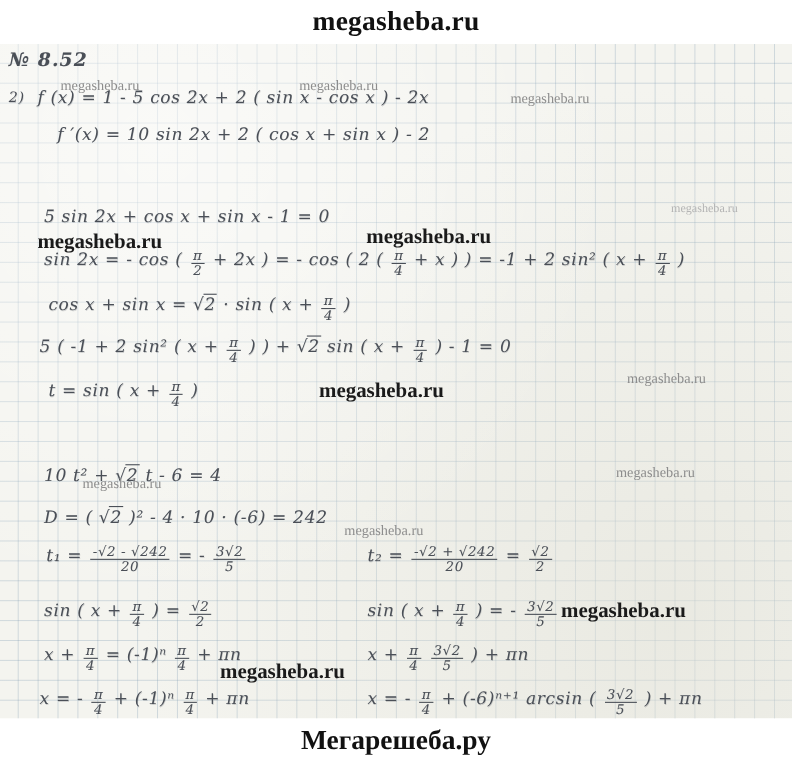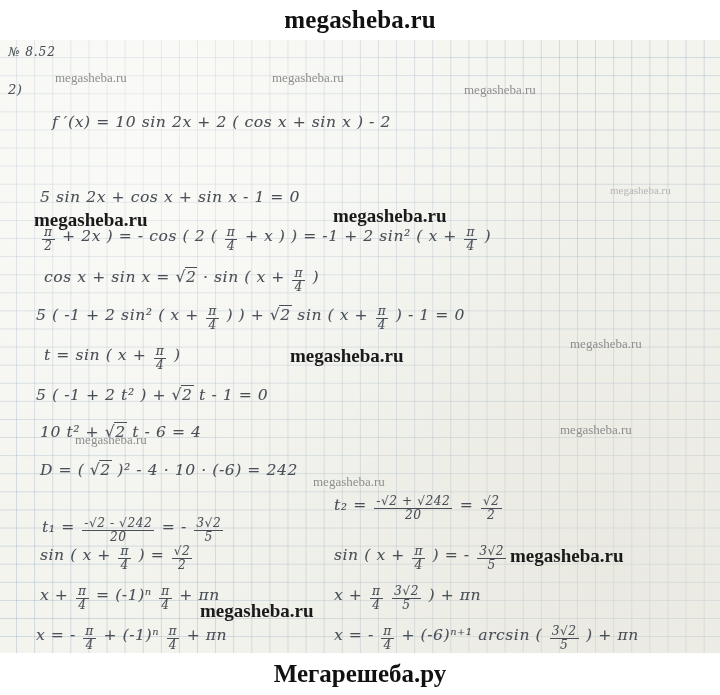--- a/index.html
+++ b/index.html
@@ -52,21 +52,21 @@
     color:#4a4f57;
     font-family:"DejaVu Serif", serif;
     font-style:italic;
     white-space:nowrap;
     letter-spacing:0.6px;
     text-shadow:0.4px 0.3px 0 rgba(90,95,105,0.25);
     z-index:3;
   }
   .hw.small{font-size:13px;}
   .hw.big{font-size:15.5px;}
-  .hw.task{font-size:12px;font-weight:normal;letter-spacing:1px;}
+  .hw.task{font-size:17px;font-weight:bold;letter-spacing:1px;}
   .frac{
     display:inline-block;vertical-align:-0.55em;
     text-align:center;font-style:italic;
     line-height:1.05;margin:0 2px;
   }
   .frac .num{display:block;font-size:0.78em;padding:0 2px;}
   .frac .den{display:block;font-size:0.78em;border-top:1px solid #4a4f57;padding:0 2px;}
   .sq{position:relative;display:inline-block;}
   .sq:before{content:"\221A";}
   .sq .rad{border-top:1px solid #4a4f57;padding:0 1px;margin-left:-1px;display:inline-block;}
@@ -89,27 +89,29 @@
 
   <div class="site-header">
     <span>megasheba.ru</span>
   </div>
 
   <div class="sheet">
 
     <div class="hw task" style="left:8px;top:5px;">№ 8.52</div>
     <div class="hw small" style="left:8px;top:42px;">2)</div>
 
+    <div class="hw big" style="left:34px;top:40px;">f (x) = 1 - 5 cos 2x + 2 ( sin x - cos x ) - 2x</div>
 
     <div class="hw big" style="left:52px;top:73px;">f ′(x) =  10 sin 2x + 2 ( cos x + sin x ) - 2</div>
 
 
     <div class="hw big" style="left:40px;top:148px;">5 sin 2x + cos x + sin x - 1 = 0</div>
 
     <div class="hw big" style="left:40px;top:186px;">
+      <span>sin 2x = - cos (</span>
       <span class="frac">
         <span class="num">π</span>
         <span class="den">2</span>
       </span>
       <span>+ 2x ) = - cos ( 2 (</span>
       <span class="frac">
         <span class="num">π</span>
         <span class="den">4</span>
       </span>
       <span>+ x ) ) = -1 + 2 sin² ( x +</span>
@@ -149,39 +151,34 @@
 
     <div class="hw big" style="left:44px;top:305px;">
       <span>t = sin ( x +</span>
       <span class="frac">
         <span class="num">π</span>
         <span class="den">4</span>
       </span>
       <span>)</span>
     </div>
 
-    <div class="hw big" style="left:36px;top:345px;">
-      <span>5 ( -1 + 2 t² ) +</span>
-      <span class="sq"><span class="rad">2</span></span>
-      <span>t  - 1 = 0</span>
-    </div>
 
     <div class="hw big" style="left:40px;top:382px;">
       <span>10 t² +</span>
       <span class="sq"><span class="rad">2</span></span>
       <span>t - 6 = 4</span>
     </div>
 
     <div class="hw big" style="left:40px;top:420px;font-style:italic;">
       <span>D = (</span>
       <span class="sq"><span class="rad">2</span></span>
       <span>)² - 4 · 10 · (-6) = 242</span>
     </div>
 
-    <div class="hw big" style="left:42px;top:477px;">
+    <div class="hw big" style="left:42px;top:455px;">
       <span>t₁ =</span>
       <span class="frac">
         <span class="num">-√2 - √242</span>
         <span class="den">20</span>
       </span>
       <span>= -</span>
       <span class="frac">
         <span class="num">3√2</span>
         <span class="den">5</span>
       </span>

